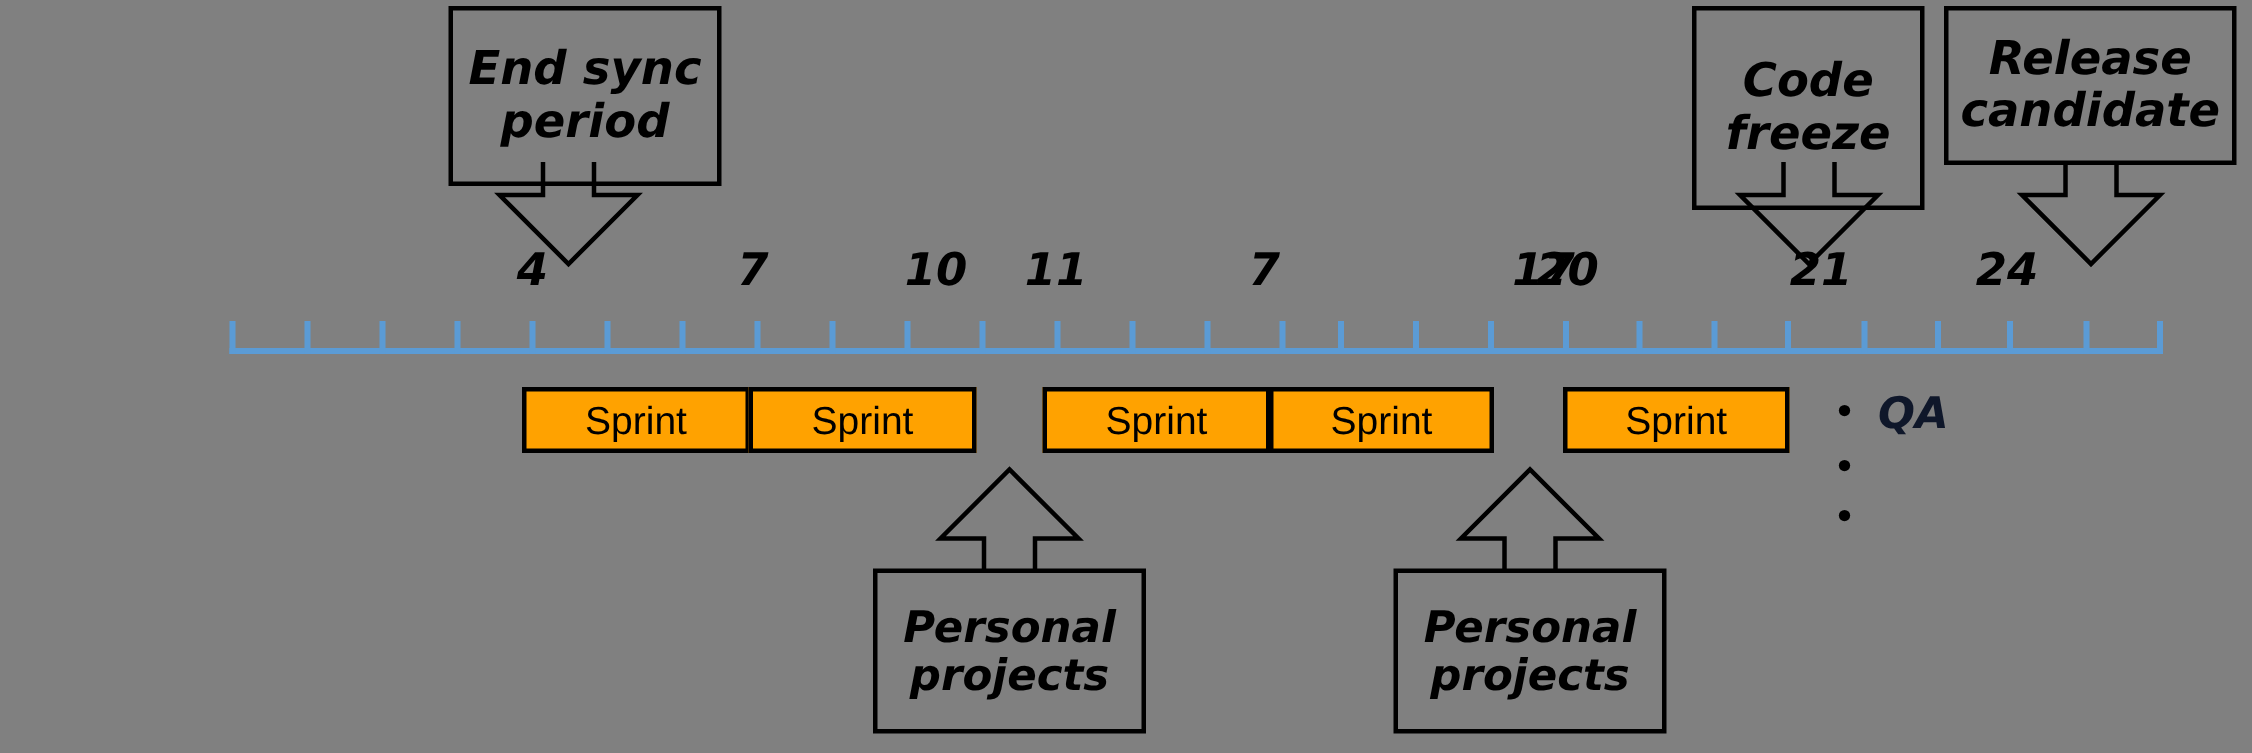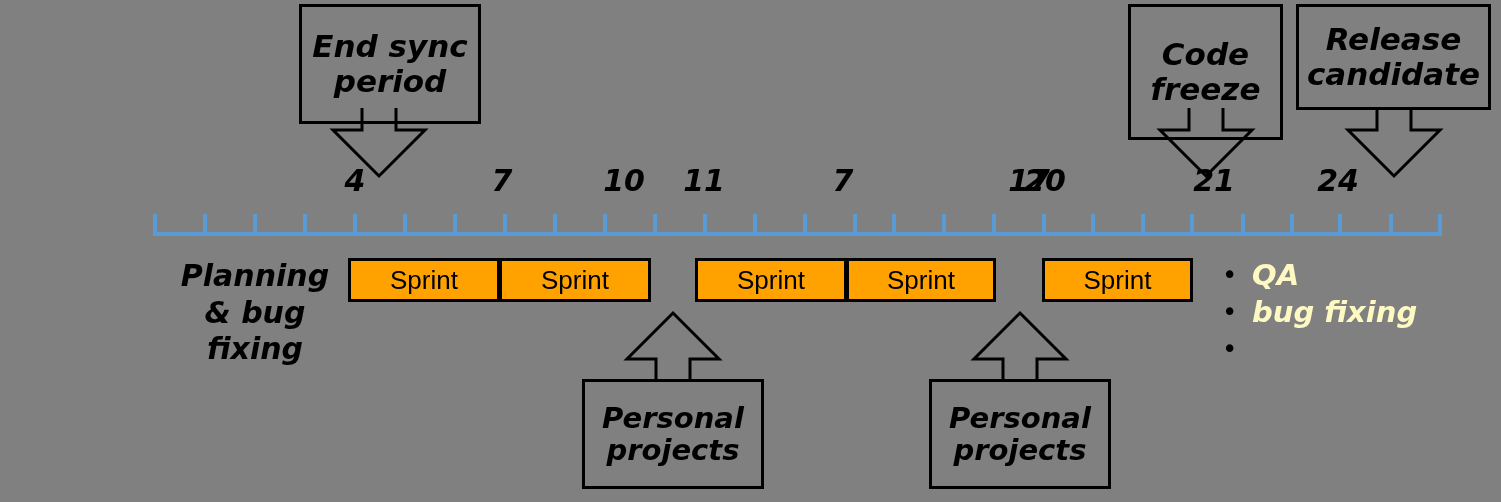--- a/index.html
+++ b/index.html
@@ -139,21 +139,21 @@
     width: 30px;
     flex: 0 0 30px;
     text-align: left;
     padding-top: 4px;
   }
   .bullet-text {
     font-family: "DejaVu Sans", sans-serif;
     font-style: italic;
     font-weight: 700;
     font-size: 29px;
-    color: #fef9c3;
+    color: #0f172a;
     line-height: 1.18;
     white-space: pre-line;
     text-align: right;
   }
 </style>
 </head>
 <body>
 
 <div id="stage">
 
@@ -233,38 +233,35 @@
       <div class="tick-label" style="left: 502px; top: 163px;">7</div>
       <div class="tick-label" style="left: 624px; top: 163px;">10</div>
       <div class="tick-label" style="left: 704px; top: 163px;">11</div>
       <div class="tick-label" style="left: 843px; top: 163px;">7</div>
       <div class="tick-label" style="left: 997px; top: 163px; margin-left: 32px;">17</div>
       <div class="tick-label" style="left: 1045px; top: 163px;">20</div>
       <div class="tick-label" style="left: 1214px; top: 163px;">21</div>
       <div class="tick-label" style="left: 1338px; top: 163px;">24</div>
     </div>
 
-  <div id="planning-label">Planning
-&amp; bug fixing</div>
 
   <div id="sprints-layer">
       <div class="sprint" style="left: 348px; top: 258px; width: 152px; height: 44px;">Sprint</div>
       <div class="sprint" style="left: 499px; top: 258px; width: 152px; height: 44px;">Sprint</div>
       <div class="sprint" style="left: 695px; top: 258px; width: 152px; height: 44px;">Sprint</div>
       <div class="sprint" style="left: 846px; top: 258px; width: 150px; height: 44px;">Sprint</div>
       <div class="sprint" style="left: 1042px; top: 258px; width: 151px; height: 44px;">Sprint</div>
     </div>
 
   <div id="bullet-list">
       <div class="bullet-row">
         <span class="bullet-dot">•</span>
         <span class="bullet-text">QA</span>
       </div>
       <div class="bullet-row">
         <span class="bullet-dot">•</span>
-        <span class="bullet-text">bug fixing</span>
       </div>
       <div class="bullet-row">
         <span class="bullet-dot">•</span>
       </div>
     </div>
 
 </div>
 
 </body></html>

